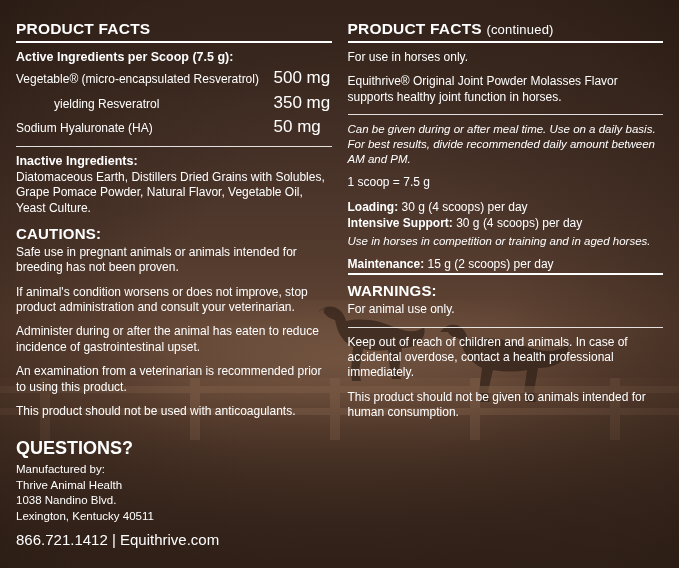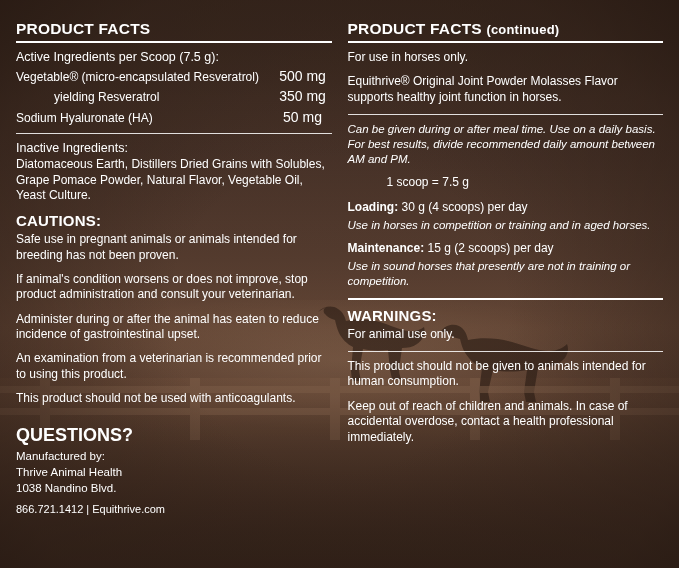--- a/index.html
+++ b/index.html
@@ -92,87 +92,87 @@
   .col-left { padding-right: 6px; }
   .col-right { padding-left: 6px; }
 
   .panel-title {
     font-size: 15.5px;
     font-weight: bold;
     letter-spacing: 0.2px;
     margin: 2px 0 3px 0;
   }
   .panel-title .cont {
-    font-weight: bold;
+    font-weight: normal;
     font-size: 13px;
   }
   .rule {
     height: 2px;
     background: #ffffff;
     margin: 0 0 7px 0;
   }
   .rule.thin { height: 1px; background: rgba(255,255,255,0.85); margin: 6px 0 7px 0; }
 
   .sec-head {
     font-size: 12.5px;
-    font-weight: normal;
+    font-weight: bold;
     margin: 0 0 2px 0;
   }
   .sec-head-lg {
     font-size: 15px;
     font-weight: bold;
     margin: 0 0 3px 0;
     letter-spacing: 0.2px;
   }
   p.body {
     font-size: 12px;
     line-height: 1.28;
     margin: 0 0 9px 0;
   }
-  p.body.tight { margin-bottom: 4px; margin-left: 39px; }
+  p.body.tight { margin-bottom: 4px; }
   .ital {
     font-style: italic;
     font-size: 11.5px;
     line-height: 1.28;
     margin: 4px 0 9px 0;
   }
 
   
   .ing-row {
     display: flex;
     align-items: baseline;
     font-size: 12px;
     line-height: 1.45;
   }
   .ing-name { flex: 1 1 auto; }
   .ing-name.indent { padding-left: 38px; }
   .ing-amt {
     flex: 0 0 58px;
-    text-align: center;
-    font-size: 14px;
+    text-align: left;
+    font-size: 17px;
   }
 
   .gap-sm { height: 5px; }
   .gap-md { height: 10px; }
 
   .dose-line { font-size: 12px; margin: 0 0 2px 0; }
   .dose-line b { font-weight: bold; margin-top: 8px; }
 
   
   .q-head {
     font-size: 18px;
     font-weight: bold;
     margin: 0 0 3px 0;
   }
   .addr {
     font-size: 11.5px;
     line-height: 1.35;
   }
   .phone {
-    font-size: 11px;
+    font-size: 15px;
     margin-top: 7px;
   }
 </style>
 </head>
 <body>
 
 <div class="label">
 
   <div class="bg-sky"></div>
   <div class="bg-ground"></div>
@@ -229,20 +229,21 @@
       <p class="body">Administer during or after the animal has eaten to reduce incidence of gastrointestinal upset.</p>
       <p class="body">An examination from a veterinarian is recommended prior to using this product.</p>
       <p class="body">This product should not be used with anticoagulants.</p>
 
       <div class="gap-md"></div>
 
       <div class="q-head">QUESTIONS?</div>
       <div class="addr">Manufactured by:</div>
       <div class="addr">Thrive Animal Health</div>
       <div class="addr">1038 Nandino Blvd.</div>
+      <div class="addr">Lexington, Kentucky 40511</div>
       <div class="phone">866.721.1412  |  Equithrive.com</div>
     </div>
 
     <div class="col col-right">
       <div class="panel-title">
         <span>PRODUCT FACTS</span>
         <span class="cont">(continued)</span>
       </div>
       <div class="rule"></div>
 
@@ -254,33 +255,36 @@
       <p class="ital">Can be given during or after meal time. Use on a daily basis. For best results, divide recommended daily amount between AM and PM.</p>
 
       <p class="body tight">1 scoop = 7.5 g</p>
       <div class="gap-sm"></div>
 
       <div class="dose-line">
         <b>Loading:</b>
         <span>30 g (4 scoops) per day</span>
       </div>
 
+      <div class="dose-line">
+        <b>Intensive Support:</b>
+        <span>30 g (4 scoops) per day</span>
+      </div>
       <p class="ital">Use in horses in competition or training and in aged horses.</p>
 
       <div class="dose-line">
         <b>Maintenance:</b>
         <span>15 g (2 scoops) per day</span>
       </div>
-      <p class="ital">Use in sound horses that presently are not in training or competition.</p>
 
       <div class="rule"></div>
 
       <div class="sec-head-lg">WARNINGS:</div>
       <p class="body">For animal use only.</p>
 
       <div class="rule thin"></div>
 
+      <p class="body">Keep out of reach of children and animals. In case of accidental overdose, contact a health professional immediately.</p>
       <p class="body">This product should not be given to animals intended for human consumption.</p>
-      <p class="body">Keep out of reach of children and animals. In case of accidental overdose, contact a health professional immediately.</p>
     </div>
 
   </div>
 </div>
 
 </body></html>

